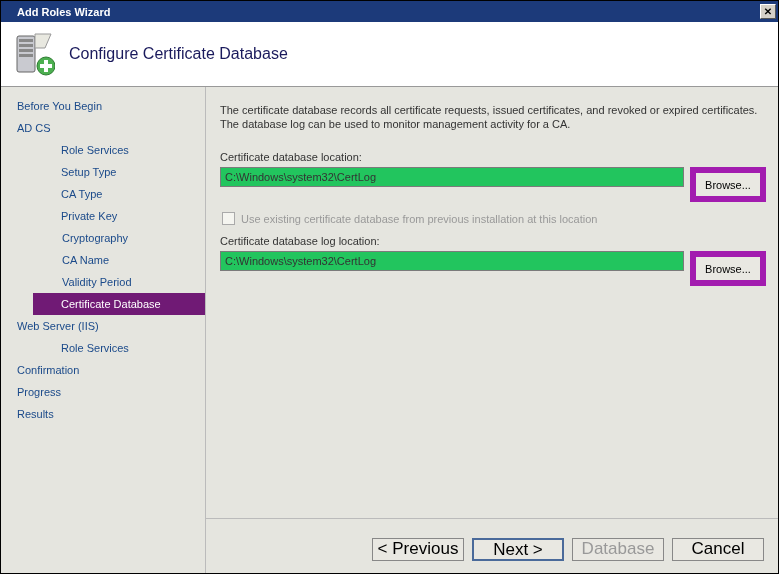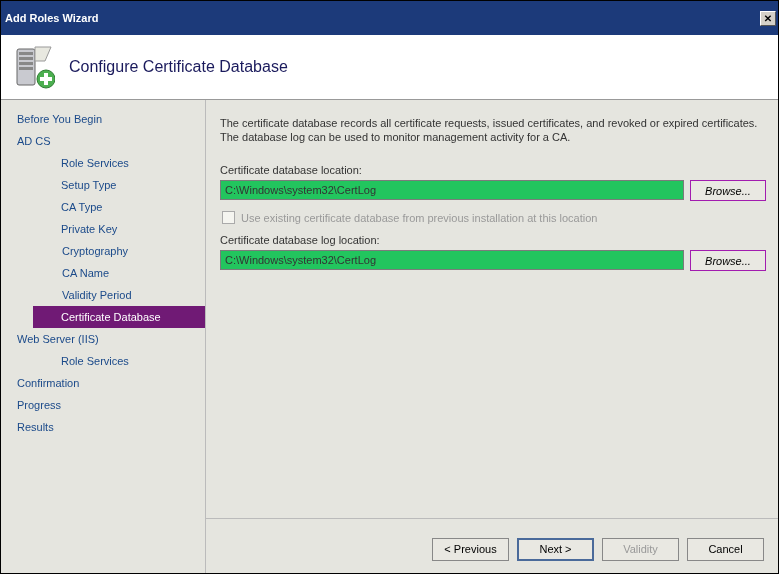--- a/index.html
+++ b/index.html
@@ -1,40 +1,40 @@
 <!DOCTYPE html>
 <html><head>
 <meta charset="utf-8">
 <style>
 * { box-sizing: border-box; margin: 0; padding: 0; }
 body { font-family: Tahoma, "Segoe UI", sans-serif; font-size: 11px; background: #fff; }
 .window { width: 779px; height: 574px; border: 1px solid #000; display: flex; flex-direction: column; background: #d4d0c8; }
-.titlebar { height: 34px; background: linear-gradient(#1c3a7a, #1c3a7a); color: #fff; display: flex; align-items: center; padding: 0 2px 0 4px; font-weight: bold; font-size: 11px; }
+.titlebar { height: 21px; background: linear-gradient(#1c3a7a, #1c3a7a); color: #fff; display: flex; align-items: center; padding: 0 2px 0 16px; font-weight: bold; font-size: 11px; }
 .titlebar-text { flex: 1; }
 .close-btn { width: 16px; height: 15px; background: #d4d0c8; border: 1px solid #fff; border-right-color: #555; border-bottom-color: #555; color: #000; font-size: 10px; display: flex; align-items: center; justify-content: center; cursor: pointer; font-family: Arial; font-weight: bold; }
 .header { height: 65px; background: #fff; border-bottom: 1px solid #999; display: flex; align-items: center; padding: 0 12px; gap: 14px; }
 .header-icon { width: 42px; height: 48px; position: relative; }
 .header-title { font-size: 16px; color: #1a1a5c; font-weight: normal; }
 .body { flex: 1; display: flex; background: #e5e5df; }
 .sidebar { width: 205px; background: #e5e5df; padding: 8px 0; border-right: 1px solid #bbb; }
 .nav-item { padding: 4px 8px 4px 16px; color: #1b4a8a; cursor: pointer; line-height: 14px; }
 .nav-item.lvl1 { padding-left: 28px; margin-left: 32px; }
 .nav-item.lvl2 { padding-left: 61px; }
 .nav-item.selected { background: #701a75; color: #fff; }
 .content { flex: 1; display: flex; flex-direction: column; background: #e5e5df; gap: 6px; }
 .content-inner { flex: 1; padding: 16px 12px 8px 14px; border-bottom: 1px solid #bbb; color: #333; }
 .desc { line-height: 14px; margin-bottom: 20px; }
 .field-label { margin-bottom: 4px; color: #333; }
 .text-row { display: flex; gap: 6px; margin-bottom: 10px; }
 .text-input { flex: 1; height: 20px; border: 1px solid #7b7b7b; background: #22c55e; padding: 2px 4px; font-family: inherit; font-size: 11px; color: #333; }
-.browse-btn { width: 76px; height: 21px; background: #e9e8e2; border: 1px solid #a21caf; font-family: inherit; font-size: 11px; cursor: pointer; font-style: italic; }
+.browse-btn { width: 76px; height: 35px; background: #e9e8e2; border: 6px solid #a21caf; font-family: inherit; font-size: 11px; cursor: pointer; }
 .check-row { display: flex; align-items: center; gap: 6px; margin-bottom: 10px; color: #999; padding-left: 2px; }
 .checkbox { width: 13px; height: 13px; border: 1px solid #aaa; background: #f5f5f0; }
 .footer { height: 48px; display: flex; align-items: center; justify-content: flex-end; padding: 0 14px; gap: 8px; background: #e5e5df; }
-.btn { width: 77px; height: 23px; background: #e9e8e2; border: 1px solid #888; font-family: inherit; font-size: 11px; cursor: pointer; }
+.btn { width: 92px; height: 23px; background: #e9e8e2; border: 1px solid #888; font-family: inherit; font-size: 17px; cursor: pointer; }
 .btn.default { border: 2px solid #4a6a9a; font-weight: normal; }
 .btn:disabled { color: #999; cursor: default; }
 </style>
 </head>
 <body>
 
 <div class="window">
   <div class="titlebar">
     <span class="titlebar-text">Add Roles Wizard</span>
     <div class="close-btn">
@@ -96,18 +96,18 @@
         <div class="field-label">Certificate database log location:</div>
         <div class="text-row">
           <input type="text" class="text-input" value="C:\Windows\system32\CertLog" style="">
           <button class="browse-btn">Browse...</button>
         </div>
       </div>
 
       <div class="footer">
         <button class="btn">&lt; Previous</button>
         <button class="btn default">Next &gt;</button>
-        <button class="btn" disabled="">Validity</button>
+        <button class="btn" disabled="">Database</button>
         <button class="btn">Cancel</button>
       </div>
     </div>
   </div>
 </div>
 
 </body></html>

